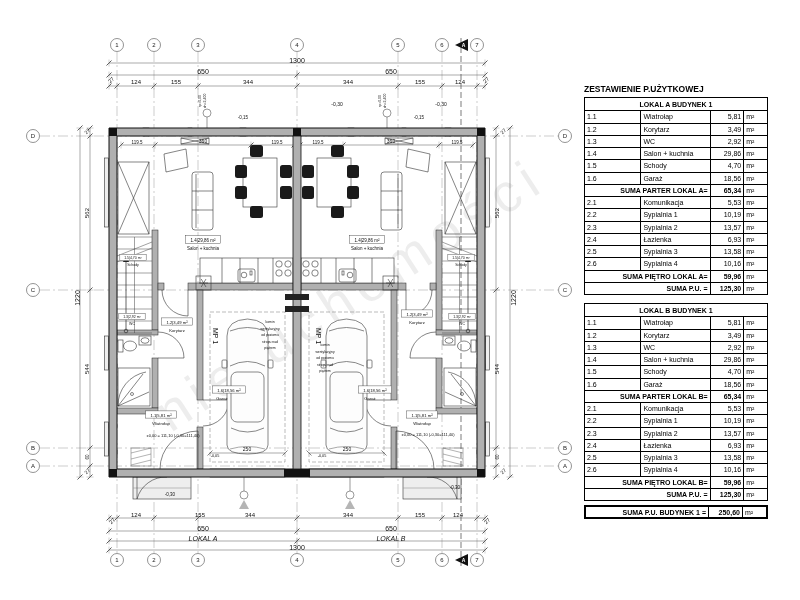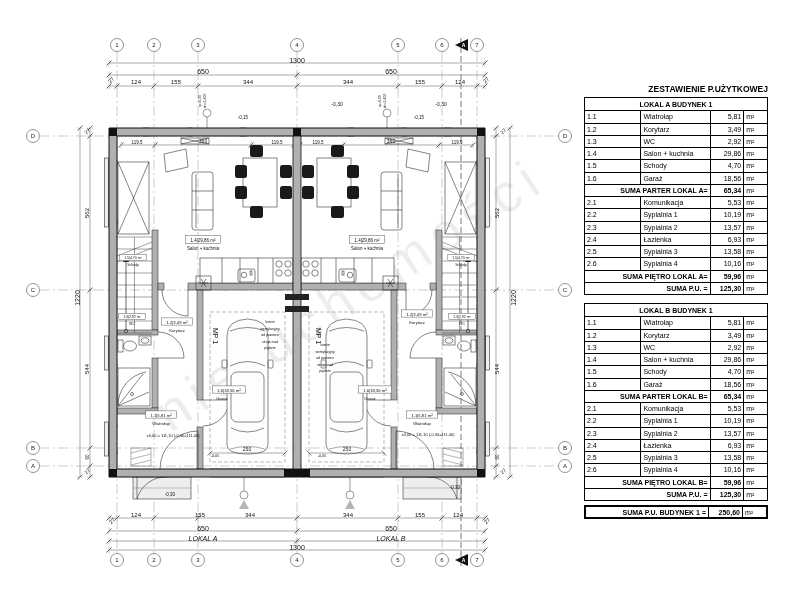--- a/index.html
+++ b/index.html
@@ -1,19 +1,19 @@
 <!DOCTYPE html>
 <html><head>
 <meta charset="utf-8">
 <style>
   html,body{margin:0;padding:0;background:#fff;}
   .canvas{position:relative;width:800px;height:600px;background:#fff;overflow:hidden;
           font-family:"Liberation Sans",sans-serif;}
   #plan{position:absolute;left:0;top:0;}
-  .title{position:absolute;font-weight:bold;font-size:8.5px;text-align:right;color:#000;}
+  .title{position:absolute;font-weight:bold;font-size:8.5px;text-align:left;color:#000;}
   .tbl{position:absolute;border:1.5px solid #000;background:#fff;box-sizing:border-box;}
   .trow{display:flex;box-sizing:border-box;border-top:0.5px solid #000;}
   .trow:first-child{border-top:none;}
   .trow.sumr{border-top:1.2px solid #000;}
   .tc{box-sizing:border-box;font-size:7px;padding:0 2px;overflow:hidden;white-space:nowrap;
       display:flex;align-items:center;color:#000;}
   .tc.bl{border-left:0.5px solid #000;}
   .hdrc{justify-content:center;font-weight:bold;width:100%;}
   .noc{width:56px;}
   .namec{width:70px;}

